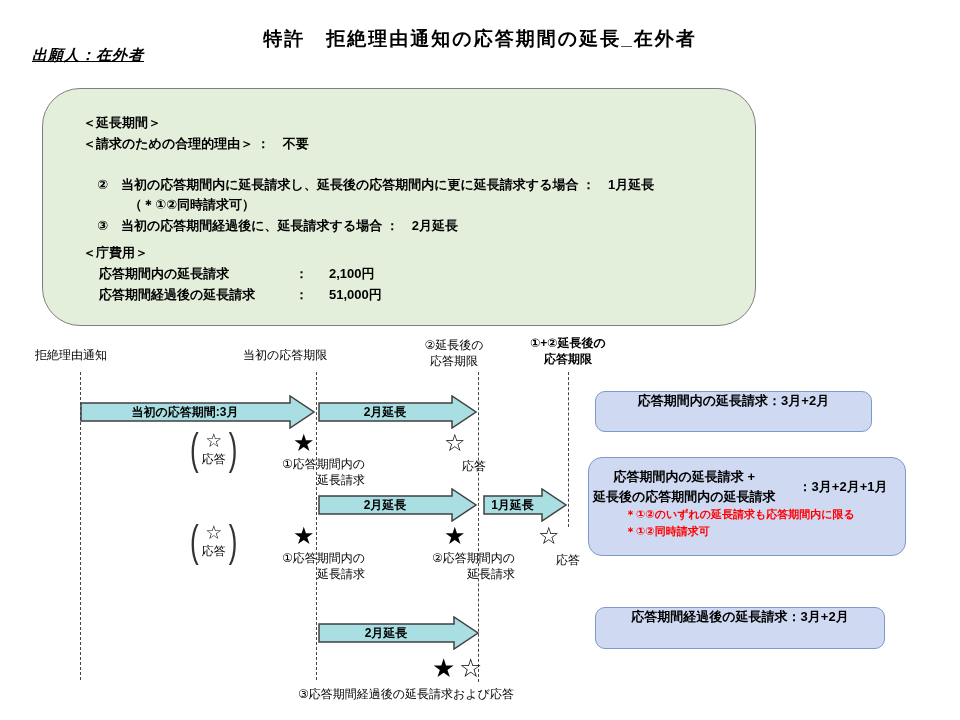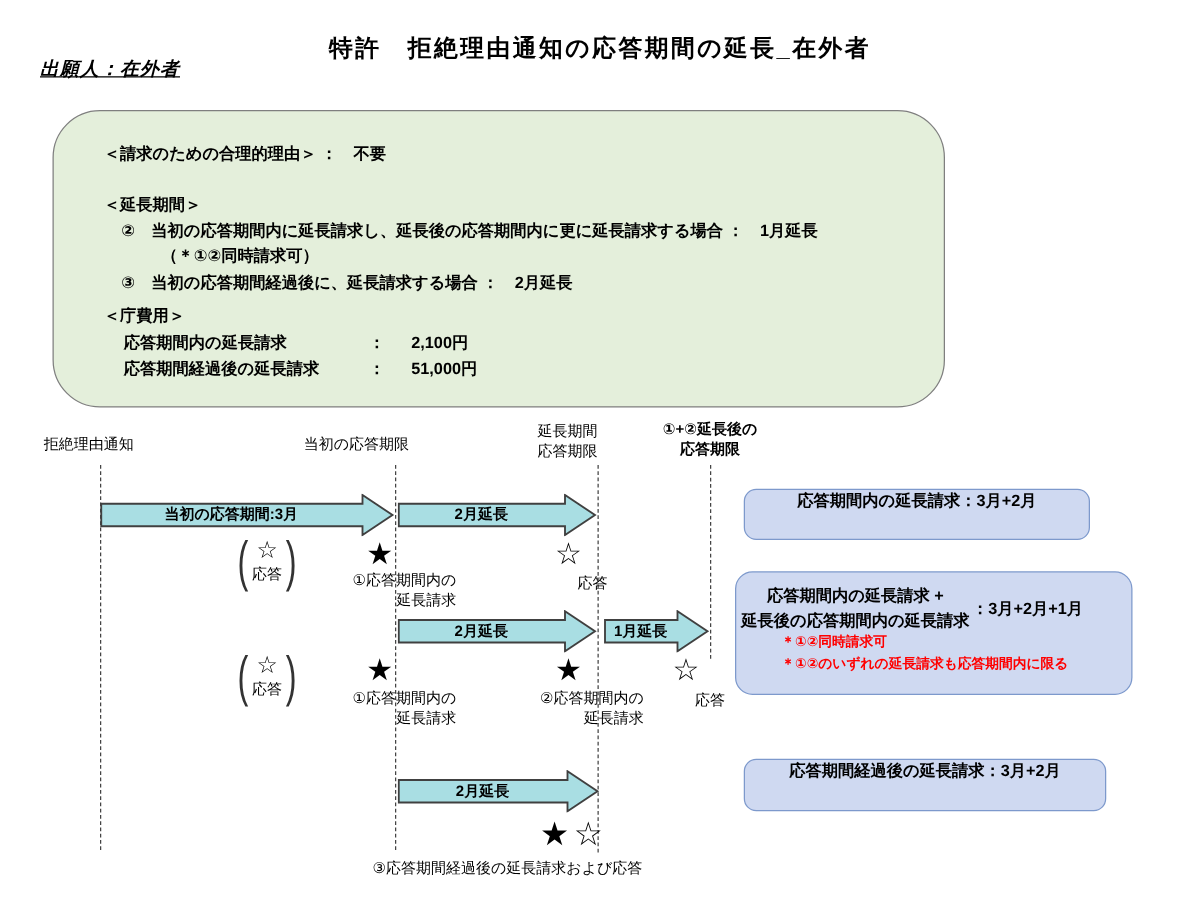--- a/index.html
+++ b/index.html
@@ -50,59 +50,59 @@
   .ann { position:absolute; font-size:12px; text-align:right; line-height:1.35; }
   .ann.nowrap { white-space:nowrap; text-align:left; }
   
   .summary {
     position:absolute; background:var(--summary-fill,#cfd9f1);
     border:1.5px solid var(--summary-border,#7d99cc); border-radius:10px;
     display:flex; align-items:flex-start; justify-content:center;
     font-size:13px; font-weight:bold; box-sizing:border-box;
   }
   .summary.box2 { display:block; border-radius:14px; padding-top:9px; }
-  .box2-main { display:flex; align-items:center; padding-left:4px; }
+  .box2-main { display:flex; align-items:center; padding-left:4px;gap:21px; }
   .box2-lines { text-align:center; line-height:1.5; white-space:nowrap; }
   .box2-result { margin-left:2px; white-space:nowrap; }
   .box2-note {
     color:var(--note-red,#ff0000); font-size:11px; font-weight:bold;
     padding-left:36px; line-height:1.55; white-space:nowrap;
   }
 </style>
 </head>
 <body>
 
 <div class="canvas">
 
   <div class="title">特許　拒絶理由通知の応答期間の延長_在外者</div>
   <div class="applicant">出願人：在外者</div>
 
   <div class="info-box">
+    <div class="line">＜延長期間＞</div>
     <div class="line reason">＜請求のための合理的理由＞ ：　不要</div>
-    <div class="line">＜延長期間＞</div>
     <div class="line item">②　当初の応答期間内に延長請求し、延長後の応答期間内に更に延長請求する場合 ：　1月延長</div>
     <div class="line note">（＊①②同時請求可）</div>
     <div class="line item">③　当初の応答期間経過後に、延長請求する場合 ：　2月延長</div>
     <div class="line fee-h">＜庁費用＞</div>
     <div class="fee-line">
       <span class="fee-label">応答期間内の延長請求</span>
       <span class="fee-colon">：</span>
       <span class="fee-value">2,100円</span>
     </div>
     <div class="fee-line">
       <span class="fee-label">応答期間経過後の延長請求</span>
       <span class="fee-colon">：</span>
       <span class="fee-value">51,000円</span>
     </div>
   </div>
 
   <div class="ms-label" style="left:35px; top:348px;">拒絶理由通知</div>
   <div class="ms-label" style="left:243px; top:348px;">当初の応答期限</div>
   <div class="ms-label two" style="left:412px; top:338px; width:84px;">
-    <div>延長期間</div>
+    <div>②延長後の</div>
     <div>応答期限</div>
   </div>
   <div class="ms-label two" style="left:518px; top:336px; width:100px;font-weight:bold;">
     <div>①+②延長後の</div>
     <div>応答期限</div>
   </div>
 
   <div class="vline" style="left:80px; top:372px; height:308px;"></div>
   <div class="vline" style="left:316px; top:372px; height:308px;"></div>
   <div class="vline" style="left:478px; top:372px; height:310px;"></div>
@@ -187,21 +187,21 @@
   </div>
 
   <div class="summary box2" style="left:588px; top:457px; width:318px; height:99px;">
     <div class="box2-main">
       <div class="box2-lines">
         <div>応答期間内の延長請求 +</div>
         <div>延長後の応答期間内の延長請求</div>
       </div>
       <div class="box2-result">：3月+2月+1月</div>
     </div>
+    <div class="box2-note">＊①②のいずれの延長請求も応答期間内に限る</div>
     <div class="box2-note">＊①②同時請求可</div>
-    <div class="box2-note">＊①②のいずれの延長請求も応答期間内に限る</div>
   </div>
 
   <div class="summary" style="left:595px; top:607px; width:290px; height:42px;">
     <span>応答期間経過後の延長請求：3月+2月</span>
   </div>
 
 </div>
 
 </body></html>

